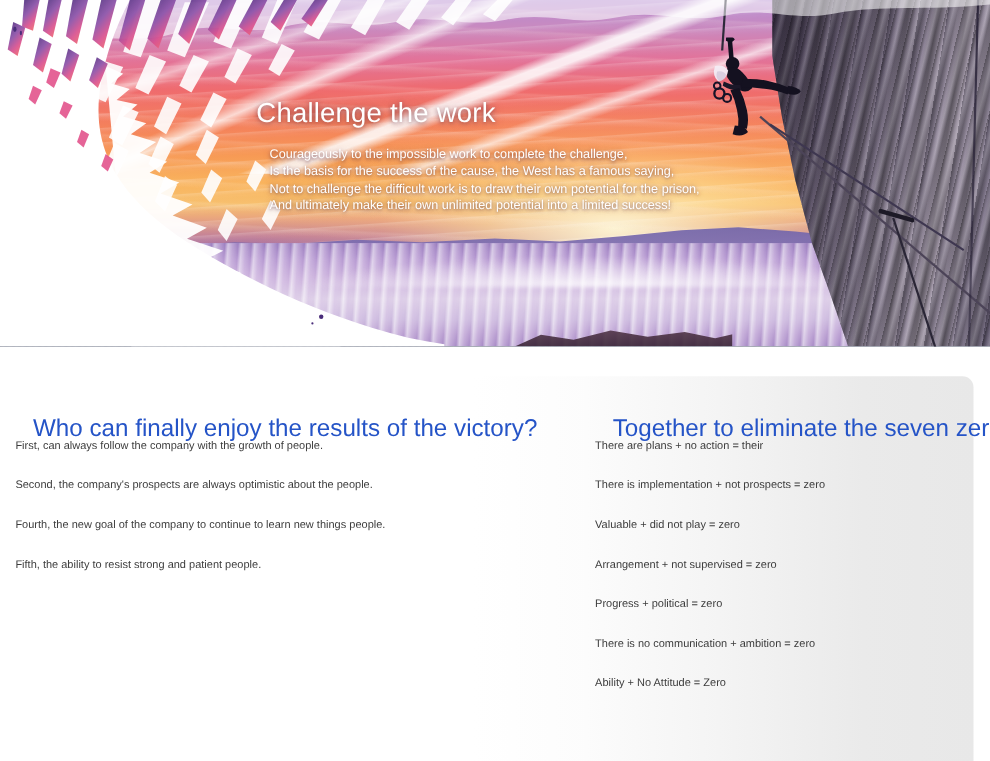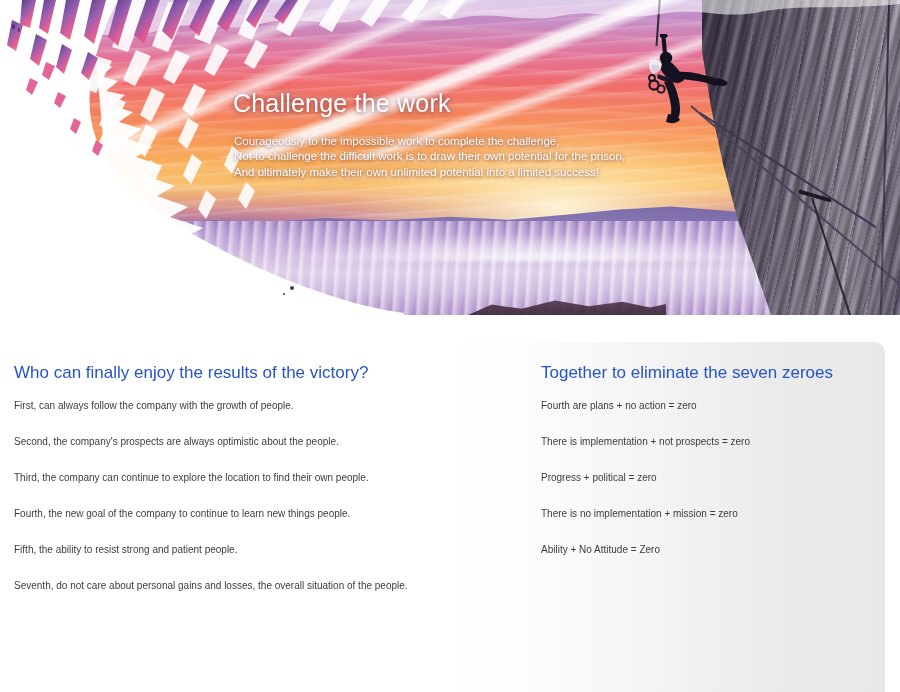--- a/index.html
+++ b/index.html
@@ -252,21 +252,21 @@
   .hero-title {
     font-size: 25px;
     color: #ffffff;
     letter-spacing: .2px;
     line-height: 1.1;
     margin: 0 0 16px 0;
     font-weight: normal;
     text-shadow: 0 1px 4px rgba(90,40,60,.55), 0 0 10px rgba(120,60,80,.35);
   }
   .hero-lines {
-    margin: 1px;
+    margin: 12px;
     padding: 0;
     list-style: none;
   }
   .hero-lines li {
     font-size: 11.5px;
     line-height: 15.5px;
     color: #ffffff;
     text-shadow: 0 1px 3px rgba(90,40,60,.6), 0 0 7px rgba(110,50,70,.4);
     white-space: nowrap;
   }
@@ -298,24 +298,24 @@
     inset: 0;
   }
   .col {
     position: absolute;
     top: 0;
   }
   .col-left  { left: 14px;  width: 500px; }
   .col-right { left: 541px; width: 350px; }
 
   .col-heading {
-    font-size: 17px;
+    font-size: 22px;
     font-weight: normal;
     color: #2554c7;
-    margin: 0;
+    margin: 16px;
     position: absolute;
     top: 48px;
     line-height: 20px;
     white-space: nowrap;
   }
   .col-list {
     position: absolute;
     top: 84px;
     margin: 0;
     padding: 0;
@@ -485,49 +485,50 @@
   <div class="fleck" style="left:272px;top:292px;width:2px;height:2px;"></div>
   <div class="fleck dark" style="left:290px;top:286px;width:4px;height:4px;"></div>
   <div class="fleck dark" style="left:283px;top:293px;width:2px;height:2px;"></div>
   <div class="fleck dark" style="left:12px;top:24px;width:3px;height:5px;"></div>
   <div class="fleck dark" style="left:18px;top:28px;width:2px;height:4px;"></div>
 
   <div class="hero-copy">
     <h1 class="hero-title">Challenge the work</h1>
     <ul class="hero-lines">
       <li>Courageously to the impossible work to complete the challenge,</li>
+      <li>Is the basis for the success of the cause, the West has a famous saying,</li>
       <li>Not to challenge the difficult work is to draw their own potential for the prison,</li>
       <li>And ultimately make their own unlimited potential into a limited success!</li>
     </ul>
   </div>
 </div>
 
 <div class="content">
 
   <div class="panel-bg"></div>
 
   <div class="columns">
 
     <div class="col col-left">
       <h2 class="col-heading">Who can finally enjoy the results of the victory?</h2>
       <ul class="col-list">
         <li>First, can always follow the company with the growth of people.</li>
         <li>Second, the company's prospects are always optimistic about the people.</li>
-        <li>Third, the company can continue to explore the location to find their own people.</li>
         <li>Fourth, the new goal of the company to continue to learn new things people.</li>
         <li>Fifth, the ability to resist strong and patient people.</li>
-        <li>Seventh, do not care about personal gains and losses, the overall situation of the people.</li>
       </ul>
     </div>
 
     <div class="col col-right">
       <h2 class="col-heading">Together to eliminate the seven zeroes</h2>
       <ul class="col-list">
-        <li>Fourth are plans + no action = zero</li>
+        <li>There are plans + no action = their</li>
         <li>There is implementation + not prospects = zero</li>
+        <li>Valuable + did not play = zero</li>
+        <li>Arrangement + not supervised = zero</li>
         <li>Progress + political = zero</li>
-        <li>There is no implementation + mission = zero</li>
+        <li>There is no communication + ambition = zero</li>
         <li>Ability + No Attitude = Zero</li>
       </ul>
     </div>
 
   </div>
 </div>
 
 </body></html>

